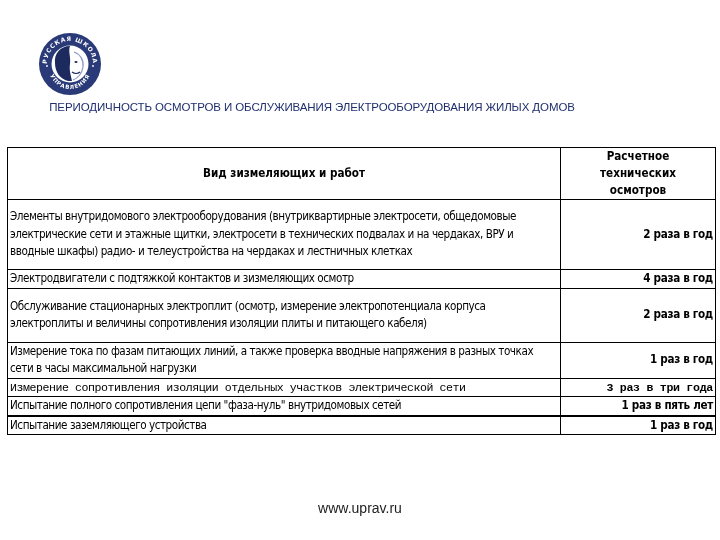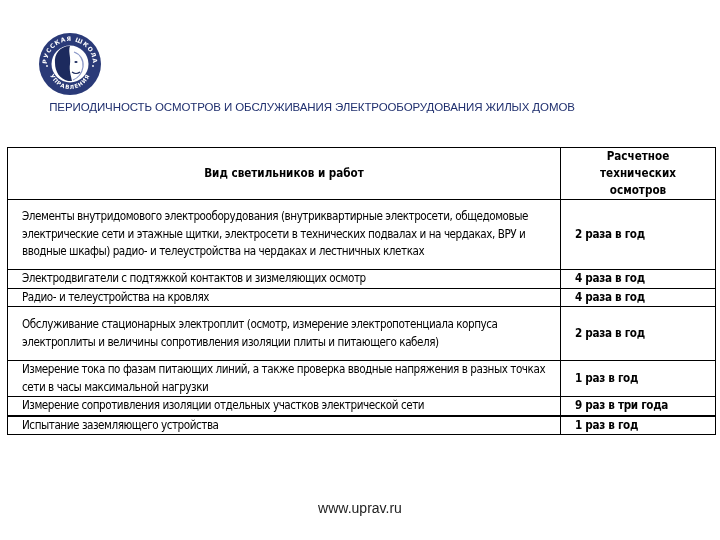--- a/index.html
+++ b/index.html
@@ -15,27 +15,27 @@
       font-family: "Liberation Sans", sans-serif; font-size: 11.5px; color: #1f2f6e;
       letter-spacing: -0.1px;
     }
     table.main {
       position: absolute; left: 7px; top: 147px; width: 708px;
       border-collapse: collapse; table-layout: fixed;
       font-family: "DejaVu Sans Condensed", "DejaVu Sans", sans-serif;
       font-size: 11.6px; line-height: 17.5px;
     }
     table.main td, table.main th {
-      border: 1.3px solid #000; padding: 0 14px; vertical-align: middle;
+      border: 1.3px solid #000; padding: 0 2px; vertical-align: middle;
     }
     table.main th { font-weight: bold; text-align: center; }
     col.c1 { width: 553px; }
     col.c2 { width: 155px; }
     td.work { text-align: left; letter-spacing: -0.45px; }
-    td.freq { text-align: left; font-weight: bold; letter-spacing: -0.3px; }
+    td.freq { text-align: right; font-weight: bold; letter-spacing: -0.3px; }
     tr.hdr th { height: 49px; }
     th.hdr-freq { line-height: 17px; }
     tr.thick-top td { border-top: 2.4px solid #000; }
     .footer {
       position: absolute; left: 0; width: 720px; top: 500px; text-align: center;
       font-family: "Liberation Sans", sans-serif; font-size: 14px; color: #222;
     }
   </style>
 </head>
 <body>
@@ -65,50 +65,50 @@
 
 <div class="doc-title">ПЕРИОДИЧНОСТЬ ОСМОТРОВ И ОБСЛУЖИВАНИЯ ЭЛЕКТРООБОРУДОВАНИЯ ЖИЛЫХ ДОМОВ</div>
 
 <table class="main">
   <colgroup>
       <col class="c1">
       <col class="c2">
     </colgroup>
   <tbody>
       <tr class="hdr">
-    <th><span>Вид светильников и работ</span></th>
+    <th><span>Вид зизмеляющих и работ</span></th>
     <th class="hdr-freq">
       <span>Расчетное</span><br>
       <span>технических</span><br>
       <span>осмотров</span>
     </th>
   </tr>
   <tr style="height:70px;">
     <td class="work">Элементы внутридомового электрооборудования (внутриквартирные электросети, общедомовые электрические сети и этажные щитки, электросети в технических подвалах и на чердаках, ВРУ и вводные шкафы) радио- и телеустройства на чердаках и лестничных клетках</td>
     <td class="freq">2 раза в год</td>
   </tr>
   <tr style="height:18px;">
     <td class="work">Электродвигатели с подтяжкой контактов и зизмеляющих осмотр</td>
     <td class="freq">4 раза в год</td>
   </tr>
-  <tr style="height:18px;">
-    <td class="work">Радио- и телеустройства на кровлях</td>
-    <td class="freq">4 раза в год</td>
-  </tr>
   <tr style="height:54px;margin-left:16px;">
     <td class="work">Обслуживание стационарных электроплит (осмотр, измерение электропотенциала корпуса электроплиты и величины сопротивления изоляции плиты и питающего кабеля)</td>
     <td class="freq">2 раза в год</td>
   </tr>
   <tr style="height:36px;">
     <td class="work">Измерение тока по фазам питающих линий, а также проверка вводные напряжения в разных точках сети в часы максимальной нагрузки</td>
     <td class="freq">1 раз в год</td>
   </tr>
+  <tr style="height:18px;font-family:Liberation Mono, monospace;">
+    <td class="work">Измерение сопротивления изоляции отдельных участков электрической сети</td>
+    <td class="freq">3 раз в три года</td>
+  </tr>
   <tr style="height:18px;">
-    <td class="work">Измерение сопротивления изоляции отдельных участков электрической сети</td>
-    <td class="freq">9 раз в три года</td>
+    <td class="work">Испытание полного сопротивления цепи "фаза-нуль" внутридомовых сетей</td>
+    <td class="freq">1 раз в пять лет</td>
   </tr>
   <tr class="thick-top" style="height:18px;">
     <td class="work">Испытание заземляющего устройства</td>
     <td class="freq">1 раз в год</td>
   </tr>
 </tbody>
   </table>
 
 <div class="footer">www.uprav.ru</div>
 

